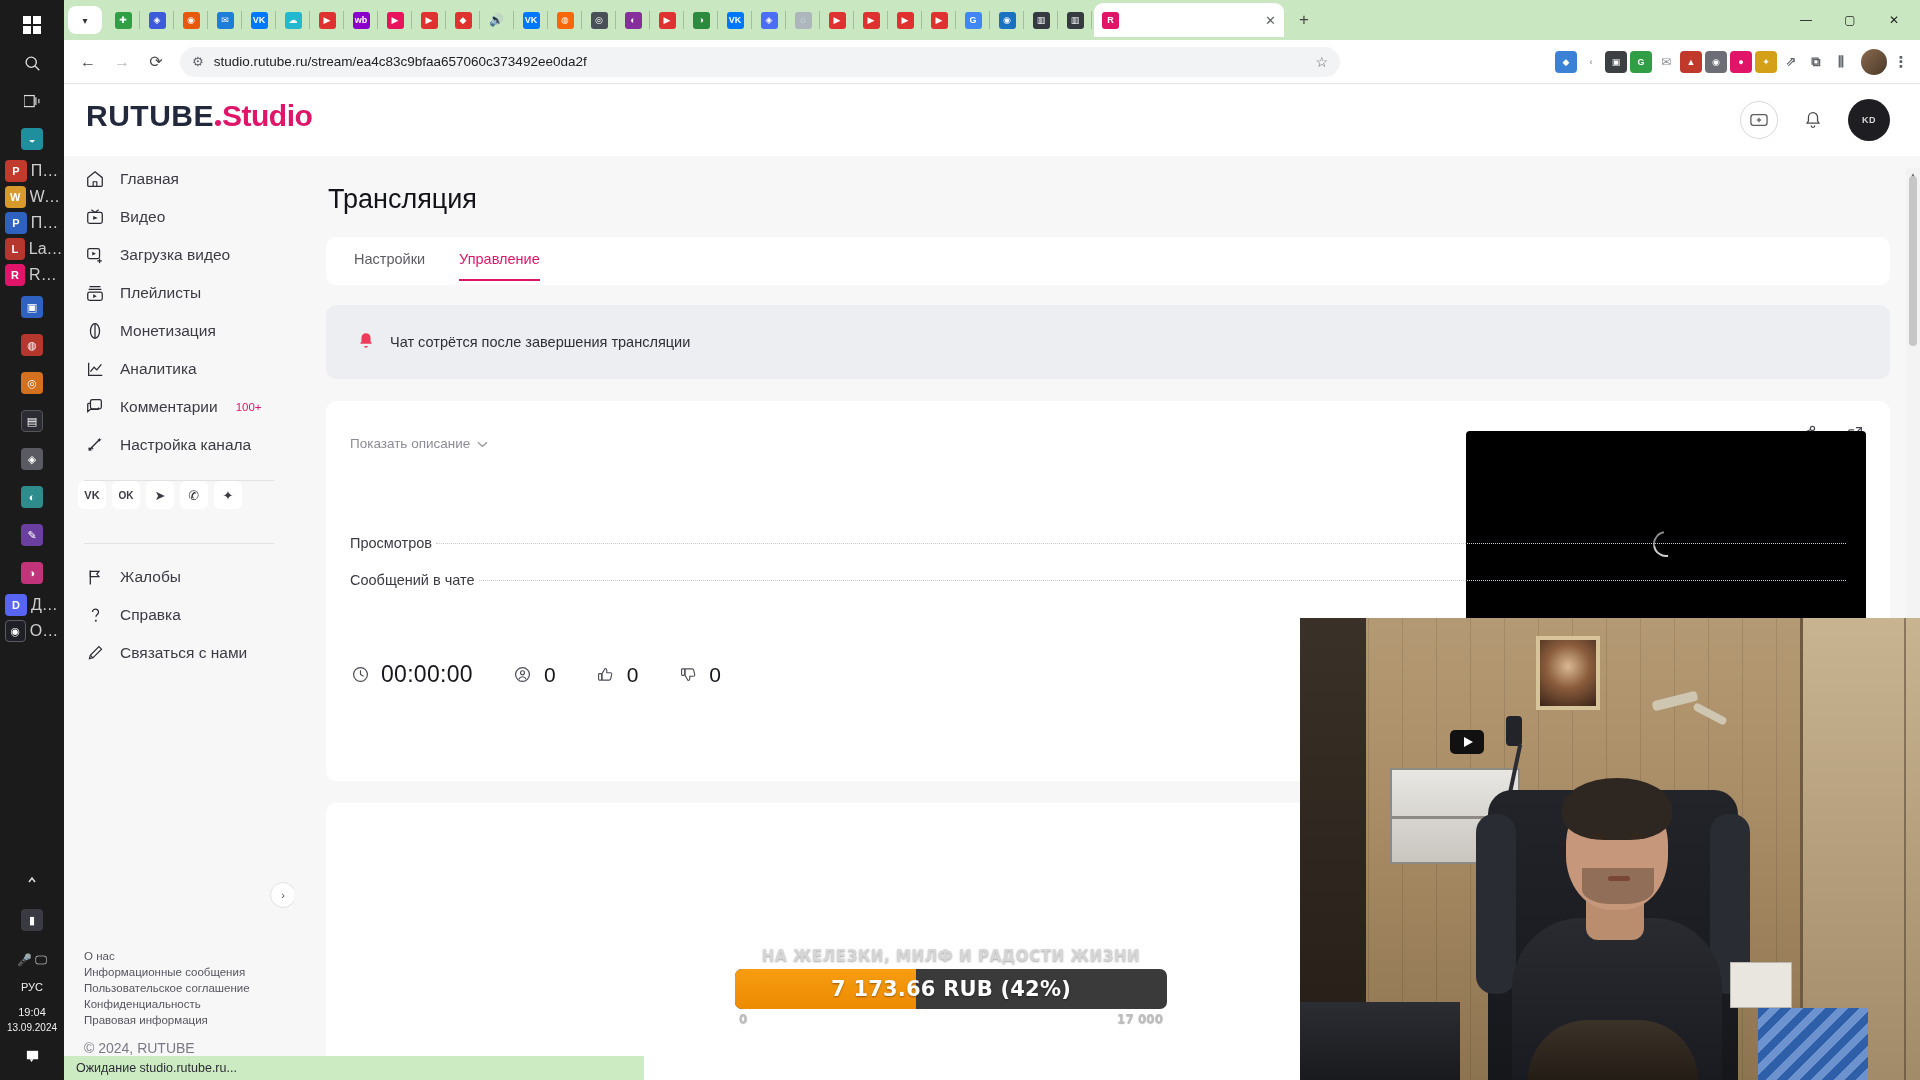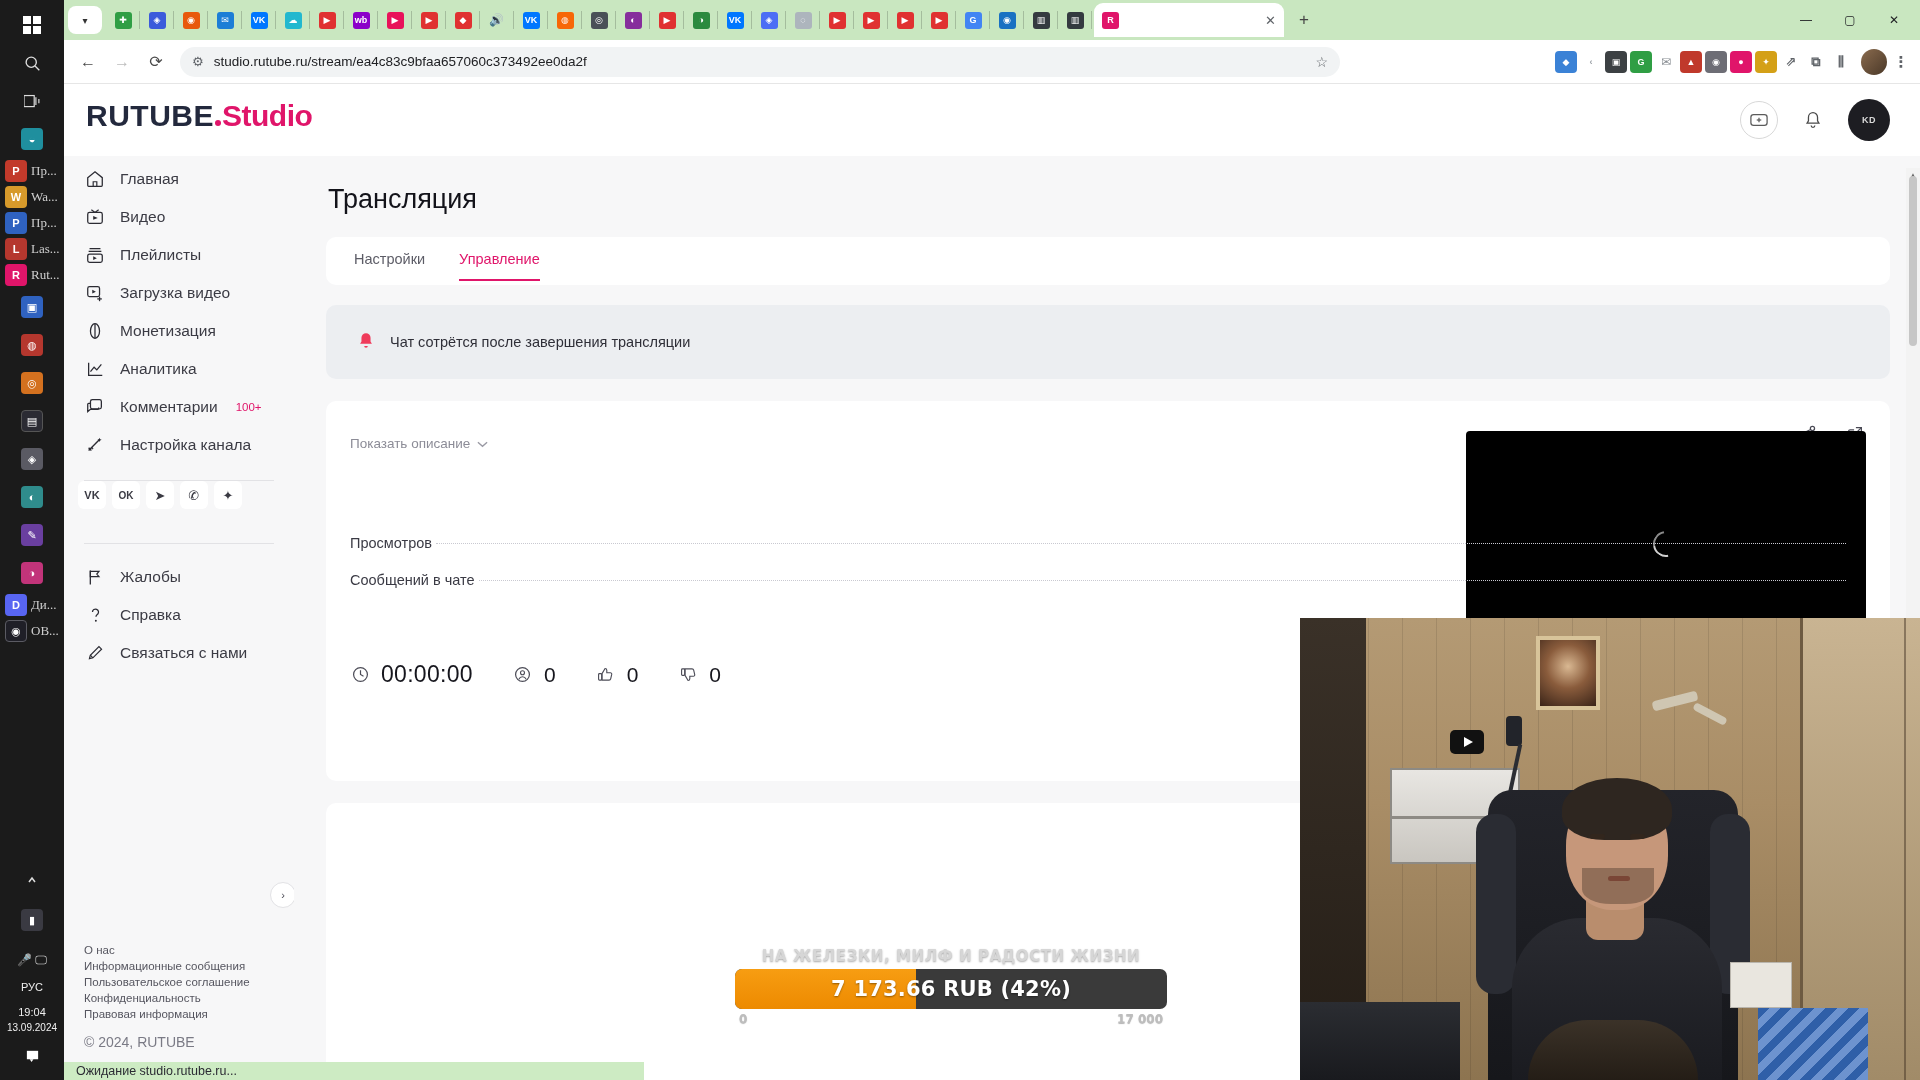--- a/index.html
+++ b/index.html
@@ -28,23 +28,23 @@
     font-size: 11px; color: #dcdcdc;
     position: relative;
   }
   .tb-icon-sq {
     width: 22px; height: 22px; border-radius: 4px;
     display: flex; align-items: center; justify-content: center;
     font-size: 11px; color: #fff; font-weight: bold;
     overflow: hidden;
   }
   .tb-label {
-    font-size: 13px; color: #cfcfcf;
+    font-size: 16px; color: #cfcfcf;
     max-width: 58px; overflow: hidden; white-space: nowrap;
-    text-overflow: ellipsis; text-align: center; font-family: Liberation Serif, serif;
+    text-overflow: ellipsis; text-align: center;
   }
   .tb-row {
     width: 64px; min-height: 26px; display: flex; align-items: center;
     gap: 4px; padding-left: 5px;
   }
   .tb-bottom {
     position: absolute; bottom: 0; left: 0; width: 64px;
     display: flex; flex-direction: column; align-items: center; gap: 2px;
     padding-bottom: 6px;
   }
@@ -165,21 +165,21 @@
   }
   .badge-100 { font-size: 11.5px; color: #e0156a; margin-left: 4px; }
   .nav-divider { height: 1px; background: #e2e2e5; margin: 16px 20px 0 20px; }
   .follow-title { font-size: 13px; color: #6a6a74; padding: 20px 20px 10px 20px; }
   .social-row { display: flex; gap: 6px; padding: 0 14px; }
   .soc {
     width: 28px; height: 28px; border-radius: 6px; background: #fff;
     display: flex; align-items: center; justify-content: center;
     color: #3a3a43; font-size: 13px;
   }
-  .sidebar-foot { margin-top: auto; padding-bottom: 20px; }
+  .sidebar-foot { margin-top: auto; padding-bottom: 14px; }
   .legal { padding: 14px 20px 0 20px; }
   .legal a { display: block; font-size: 11.5px; color: #55555f; line-height: 16px; text-decoration: none; }
   .copy { font-size: 14px; color: #7a7a85; padding: 12px 20px 10px 20px; }
   .side-collapse {
     position: absolute; right: -2px; top: 726px;
     width: 26px; height: 26px; border-radius: 50%;
     background: #fff; border: 1px solid #e2e2e5;
     display: flex; align-items: center; justify-content: center;
     font-size: 11px; color: #4a4a55;
   }
@@ -350,21 +350,21 @@
     text-shadow: 0 1px 2px rgba(0,0,0,.4);
   }
   .donate-scale {
     display: flex; justify-content: space-between; margin-top: 3px;
     font-size: 12px; font-weight: 700; color: #bdbdbd; padding: 0 4px;
     text-shadow: 0 1px 1px rgba(0,0,0,.3);
   }
 
   
   .statusbar {
-    position: absolute; left: 64px; bottom: 0; height: 18px;
+    position: absolute; left: 64px; bottom: 0; height: 24px;
     min-width: 580px; background: #cdebc3;
     display: flex; align-items: center; padding: 0 12px;
     font-size: 12.5px; color: #2b2b33; z-index: 55;
   }
 
   
   .scroll-track {
     position: absolute; right: 0; top: 84px; width: 14px; height: calc(1080px - 84px);
     background: #f3f3f3; z-index: 30;
   }
@@ -663,38 +663,38 @@
                   <polygon points="9,10 14,12 9,14" fill="#2b2b33"></polygon>
                   <line x1="7" y1="3" x2="11" y2="6" stroke="#2b2b33" stroke-width="1.3"></line>
                   <line x1="15" y1="3" x2="11" y2="6" stroke="#2b2b33" stroke-width="1.3"></line>
                 </svg>
             </span>
             <span>Видео</span>
           </div>
           <div class="nav-item">
             <span class="nav-ico">
               <svg width="20" height="20" viewBox="0 0 22 22">
+                  <rect x="3" y="4" width="13" height="11" rx="2" stroke="#2b2b33" stroke-width="1.4" fill="none"></rect>
+                  <polygon points="8,7.5 12,9.5 8,11.5" fill="#2b2b33"></polygon>
+                  <line x1="16" y1="15" x2="16" y2="20" stroke="#2b2b33" stroke-width="1.4"></line>
+                  <line x1="13.5" y1="17.5" x2="18.5" y2="17.5" stroke="#2b2b33" stroke-width="1.4"></line>
+                </svg>
+            </span>
+            <span>Загрузка видео</span>
+          </div>
+          <div class="nav-item">
+            <span class="nav-ico">
+              <svg width="20" height="20" viewBox="0 0 22 22">
                   <line x1="5" y1="4" x2="17" y2="4" stroke="#2b2b33" stroke-width="1.4"></line>
                   <line x1="4" y1="7" x2="18" y2="7" stroke="#2b2b33" stroke-width="1.4"></line>
                   <rect x="3" y="10" width="16" height="9" rx="2" stroke="#2b2b33" stroke-width="1.4" fill="none"></rect>
                   <polygon points="9,12.5 13,14.5 9,16.5" fill="#2b2b33"></polygon>
                 </svg>
             </span>
             <span>Плейлисты</span>
-          </div>
-          <div class="nav-item">
-            <span class="nav-ico">
-              <svg width="20" height="20" viewBox="0 0 22 22">
-                  <rect x="3" y="4" width="13" height="11" rx="2" stroke="#2b2b33" stroke-width="1.4" fill="none"></rect>
-                  <polygon points="8,7.5 12,9.5 8,11.5" fill="#2b2b33"></polygon>
-                  <line x1="16" y1="15" x2="16" y2="20" stroke="#2b2b33" stroke-width="1.4"></line>
-                  <line x1="13.5" y1="17.5" x2="18.5" y2="17.5" stroke="#2b2b33" stroke-width="1.4"></line>
-                </svg>
-            </span>
-            <span>Загрузка видео</span>
           </div>
           <div class="nav-item">
             <span class="nav-ico">
               <svg width="20" height="20" viewBox="0 0 22 22">
                   <ellipse cx="11" cy="11" rx="5" ry="8" stroke="#2b2b33" stroke-width="1.4" fill="none"></ellipse>
                   <line x1="11" y1="3" x2="11" y2="19" stroke="#2b2b33" stroke-width="1.4"></line>
                 </svg>
             </span>
             <span>Монетизация</span>
           </div>

